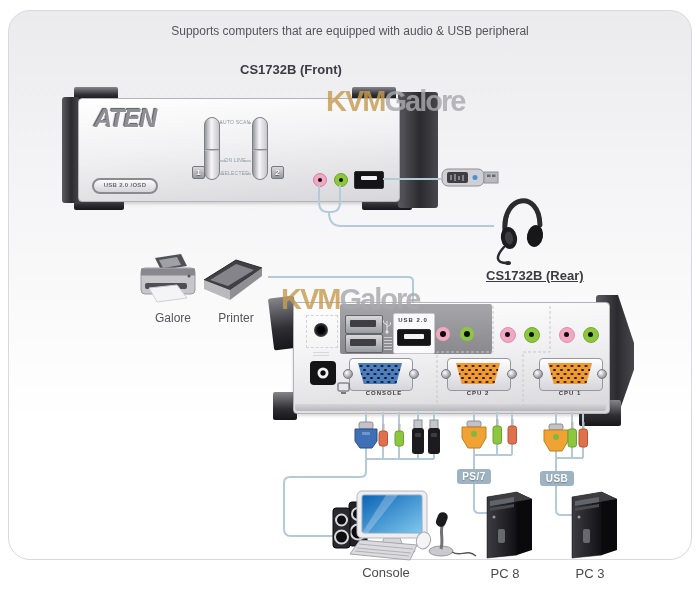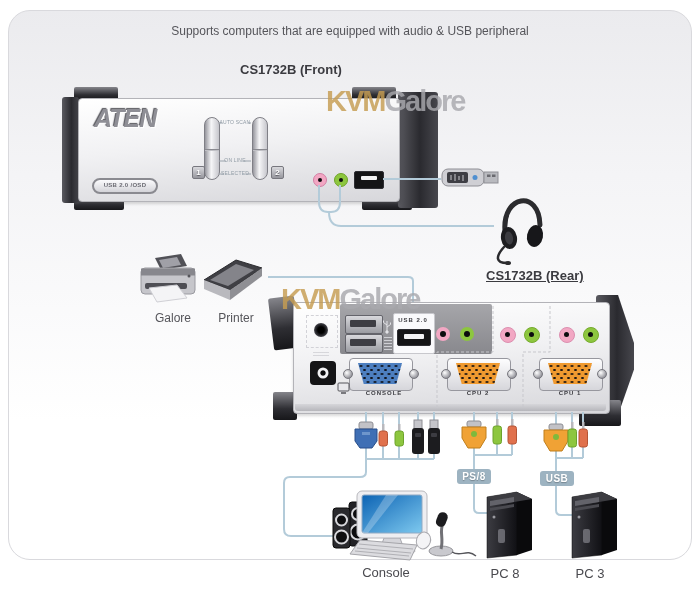--- a/index.html
+++ b/index.html
@@ -168,21 +168,21 @@
   <div class="abs screw z2" style="left:507px;top:369px;width:8px;height:8px;"></div>
   <div class="abs plabel z2" style="left:449px;top:390px;width:58px;">CPU 2</div>
 
   <div class="abs vga-frame z2" style="left:539px;top:358px;width:62px;height:31px;">
       <div class="vga-insert" style="background-color:#f09a30;"></div>
     </div>
   <div class="abs screw z2" style="left:533px;top:369px;width:8px;height:8px;"></div>
   <div class="abs screw z2" style="left:597px;top:369px;width:8px;height:8px;"></div>
   <div class="abs plabel z2" style="left:541px;top:390px;width:58px;">CPU 1</div>
 
-  <div class="abs badge" style="left:457px;top:469px;width:34px;height:15px;">PS/8</div>
+  <div class="abs badge" style="left:457px;top:469px;width:34px;height:15px;">PS/7</div>
   <div class="abs badge" style="left:540px;top:471px;width:34px;height:15px;">USB</div>
 
   <div class="abs big-label z4" style="left:346px;top:565px;width:80px;">Console</div>
   <div class="abs big-label z4" style="left:475px;top:566px;width:60px;">PC 8</div>
   <div class="abs big-label z4" style="left:560px;top:566px;width:60px;">PC 3</div>
 
   <svg class="abs overlay" width="700" height="600" viewBox="0 0 700 600">
     <defs>
       <linearGradient id="screenG" x1="0" y1="0" x2="1" y2="1">
         <stop offset="0" stop-color="#0c63b4"></stop>

